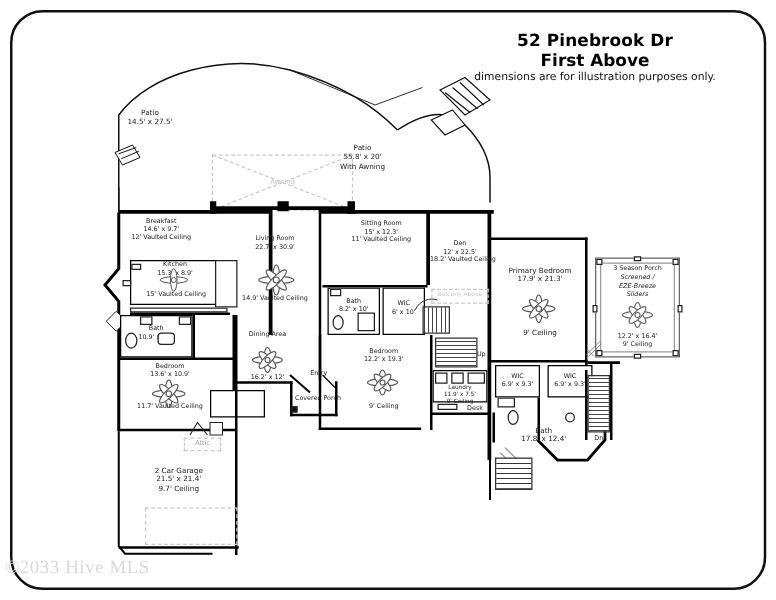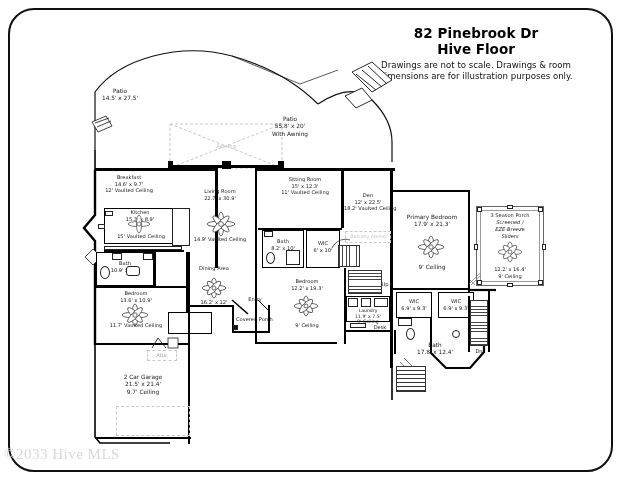--- a/index.html
+++ b/index.html
@@ -35,23 +35,22 @@
   svg{position:absolute;left:0;top:0;overflow:visible;}
   .fan{position:absolute;}
 </style>
 </head>
 <body>
 
 <div id="page">
   <div class="frame"></div>
 
   <div class="titleblock">
-    <div class="t1">82 Pinebrook Dr</div>
-    <div class="t2">Hive Floor</div>
-    <div class="t3">Drawings are not to scale. Drawings &amp; room</div>
+    <div class="t1">52 Pinebrook Dr</div>
+    <div class="t2">First Above</div>
     <div class="t3" style="margin-top:0">dimensions are for illustration purposes only.</div>
   </div>
 
   <div class="wm">©2033 Hive MLS</div>
 
   <svg width="621" height="480">
 
     <path d="M95,170 L95,92 C120,58 180,42 232,56 C275,68 300,86 318,104" fill="none" stroke="#111" stroke-width="1.2"></path>
 
     <path d="M95,170 L95,150" fill="none" stroke="#111" stroke-width="1.2"></path>

